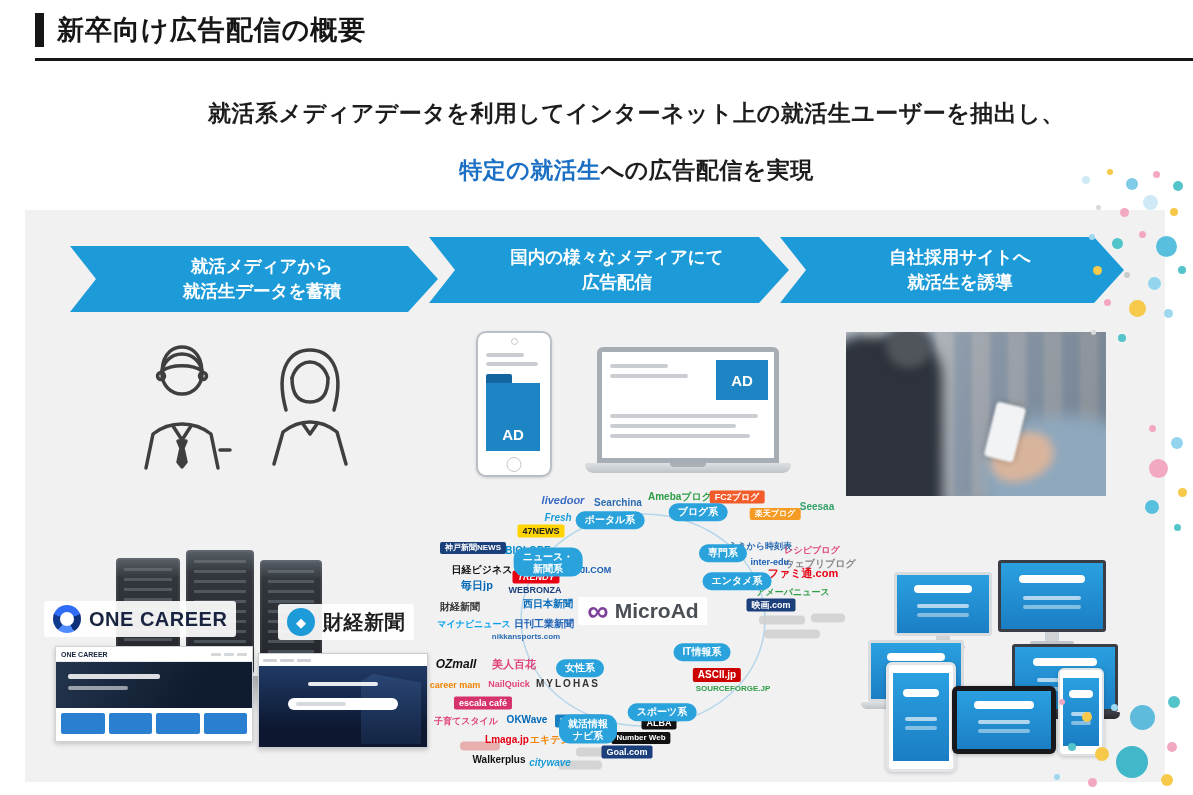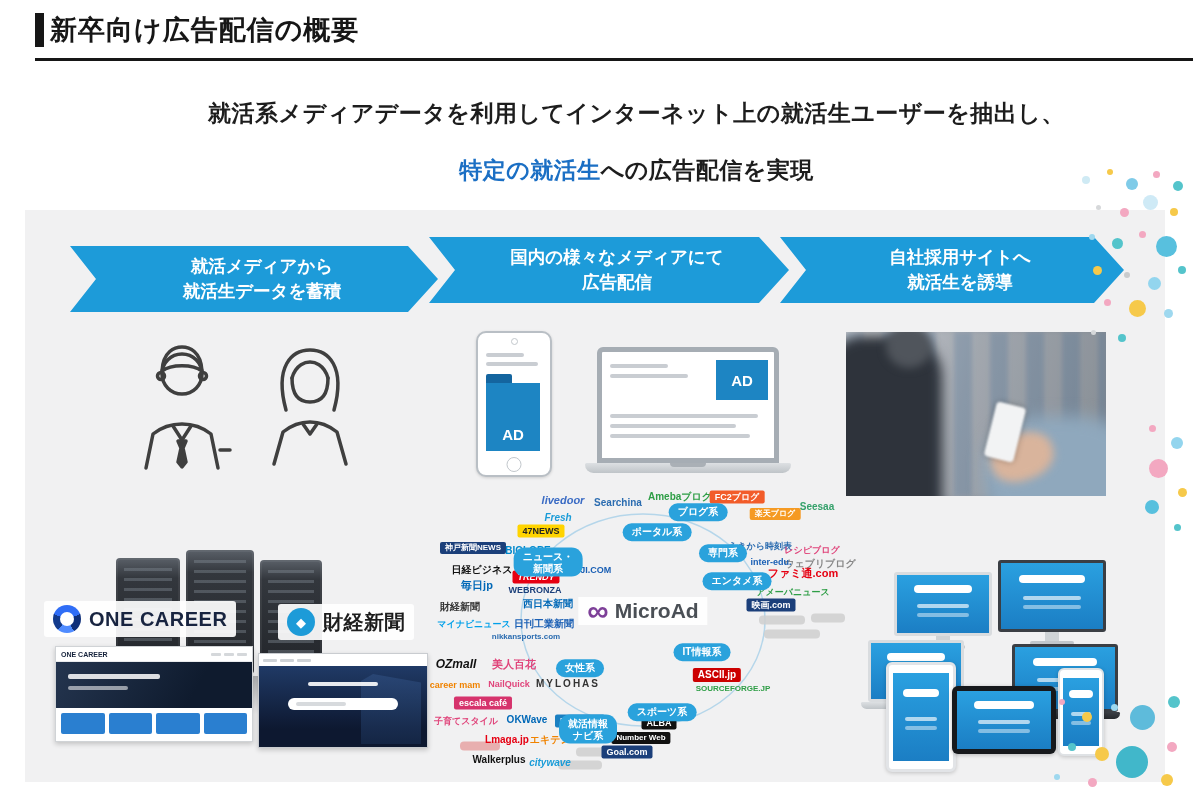--- a/index.html
+++ b/index.html
@@ -1,20 +1,20 @@
 <!DOCTYPE html>
 <html><head>
 <meta charset="utf-8">
 <style>
   html,body{margin:0;padding:0;background:#fff;}
   body{font-family:"Liberation Sans", sans-serif;}
   #page{position:relative;width:1193px;height:795px;background:#fff;overflow:hidden;}
 
   
-  .header{position:absolute;left:35px;top:12px;right:0;display:flex;align-items:center;gap:6px;
+  .header{position:absolute;left:35px;top:12px;right:0;display:flex;align-items:center;gap:13px;
           padding-bottom:10px;border-bottom:3px solid #161616;}
   .title-mark{width:9px;height:34px;background:#161616;flex:0 0 auto;}
   .header h1{margin:0;font-size:27px;font-weight:700;color:#161616;letter-spacing:1px;}
 
   
   .lead{position:absolute;top:98px;left:0;width:100%;text-align:center;z-index:2;margin-left:40px;}
   .lead p{margin:0;font-size:23px;font-weight:700;color:#1d1d1d;letter-spacing:.5px;}
   .lead .lead1{margin-bottom:26px;}
   .lead .hl{color:#1b6fc4;}
 
@@ -259,21 +259,21 @@
 
   <div id="cloud">
     <svg class="orbit" width="420" height="300">
       <ellipse cx="213" cy="138" rx="122" ry="106" fill="none" stroke="#b5d6ea" stroke-width="1.5"></ellipse>
     </svg>
     <div id="microad">
       <span class="ma-icon">∞</span>
       <span class="ma-text">MicroAd</span>
     </div>
   <div class="ncat" style="left: 268px; top: 30px;">ブログ系</div>
-      <div class="ncat" style="left: 180px; top: 50px; margin-left: 47px;">ポータル系</div>
+      <div class="ncat" style="left: 180px; top: 38px;">ポータル系</div>
       <div class="ncat" style="left: 293px; top: 71px;">専門系</div>
       <div class="ncat" style="left: 118px; top: 80px;">ニュース・
 新聞系</div>
       <div class="ncat" style="left: 307px; top: 99px;">エンタメ系</div>
       <div class="ncat" style="left: 150px; top: 186px;">女性系</div>
       <div class="ncat" style="left: 272px; top: 170px;">IT情報系</div>
       <div class="ncat" style="left: 232px; top: 223px; margin-top: 7px;">スポーツ系</div>
       <div class="ncat" style="left: 158px; top: 247px;">就活情報
 ナビ系</div>
       <span class="nlogo" style="left: 133px; top: 18px; color: rgb(58, 107, 196); font-size: 11px; font-weight: 700; font-style: italic;">livedoor</span>

